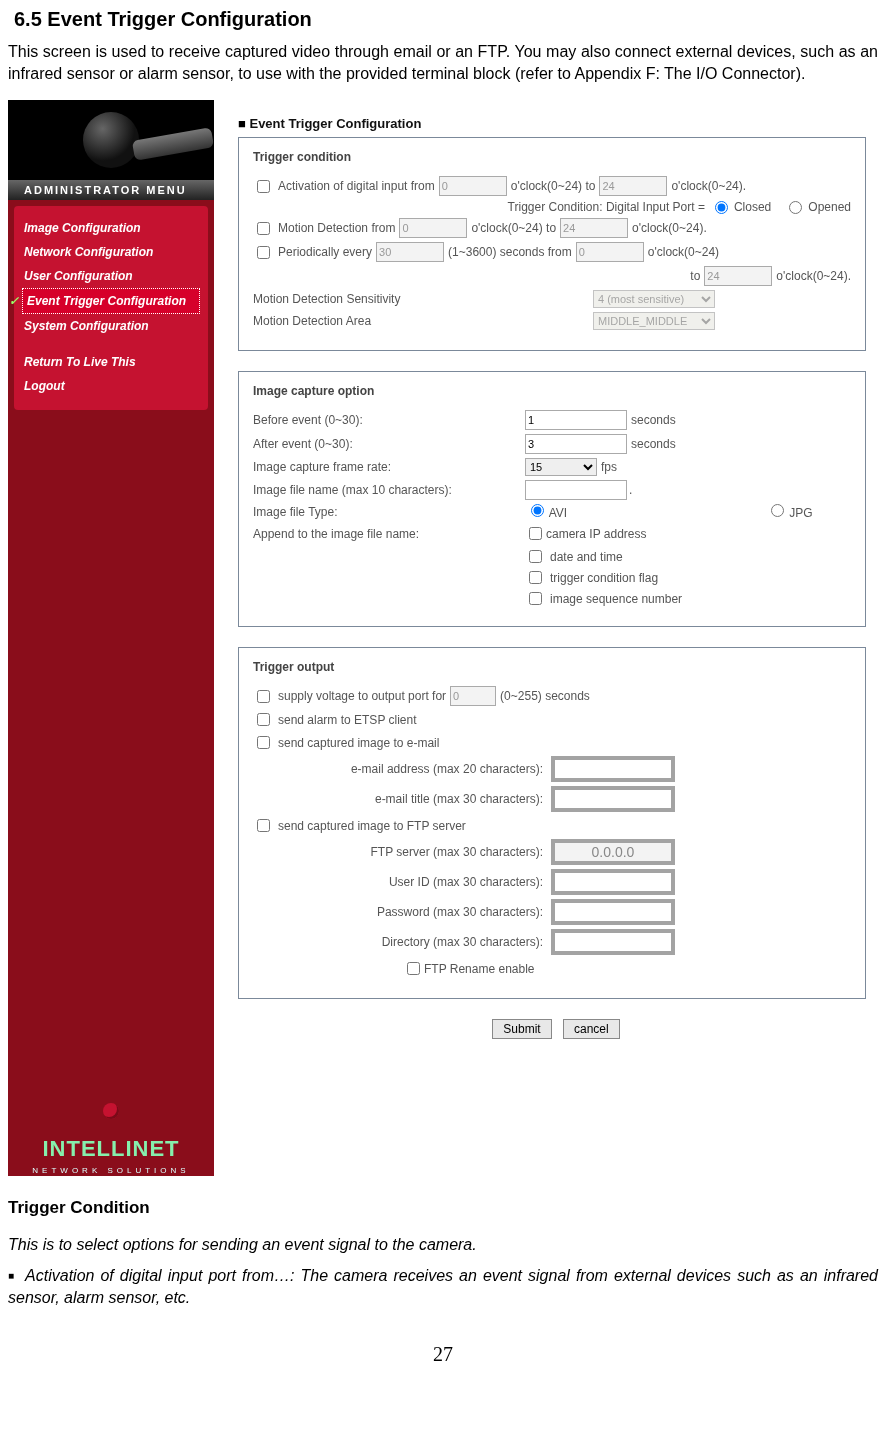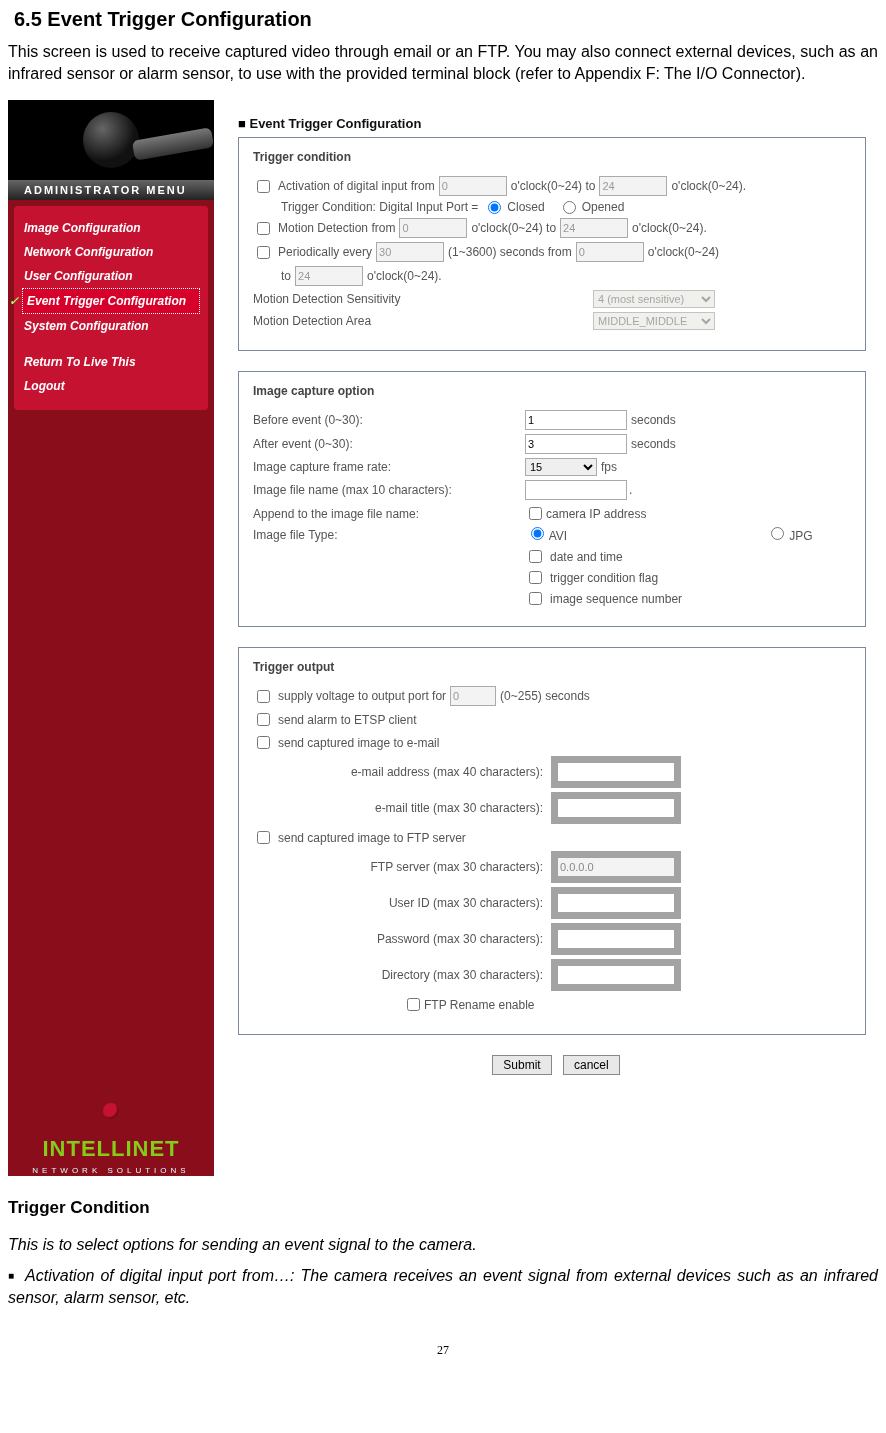--- a/index.html
+++ b/index.html
@@ -109,21 +109,21 @@
     width: 16px;
     height: 16px;
     background: #c51230;
     border-radius: 50%;
     display: inline-block;
     position: relative;
     top: -14px;
     box-shadow: inset -2px -2px 0 #7a0a18;
   }
   .logo-word {
-    color: #84cc16;
+    color: #86efac;
     font-weight: bold;
     font-size: 22px;
     letter-spacing: 1px;
   }
   .logo-sub {
     color: #dff;
     font-size: 8px;
     letter-spacing: 4px;
   }
   .main-panel {
@@ -162,42 +162,44 @@
     margin: 4px 0;
     display: flex;
     align-items: center;
     flex-wrap: wrap;
     gap: 4px;
     font-size: 12px;
     color: #555;
   }
   .indent {
     padding-left: 28px;
+    justify-content: flex-end;
   }
   input[type=text].tiny {
     width: 62px;
     height: 16px;
     font-size: 11px;
     color: #999;
     background: #f3f3f3;
     border: 1px solid #aaa;
   }
   input[type=text].mid {
     width: 96px;
     height: 16px;
     font-size: 11px;
     border: 1px solid #aaa;
   }
   input[type=text].ftp {
     width: 112px;
     height: 16px;
-    font-size: 11px;
-    border: 7px solid #a3a3a3;
+    font-size: 14px;
+    border: 4px solid #a3a3a3;
     background: #f3f3f3;
     color: #888;
+    text-align: center;
   }
   input[type=text].ftp.white {
     background: #fff;
     color: #000;
   }
   select.greysel {
     width: 122px;
     height: 18px;
     font-size: 11px;
     background: #ebebe4;
@@ -269,21 +271,21 @@
     font-style: italic;
   }
   .sqbullet {
     font-size: 10px;
     vertical-align: 2px;
     margin-right: 4px;
   }
   .pagenum {
     text-align: center;
     font-family: "Times New Roman", serif;
-    font-size: 12px;
+    font-size: 20px;
     margin: 34px 0 12px 0;
   }
 </style>
 </head>
 <body>
 
 <div class="section-heading">6.5 Event Trigger Configuration</div>
 <div class="intro-text">This screen is used to receive captured video through email or an FTP. You may also connect external devices, such as an infrared sensor or alarm sensor, to use with the provided terminal block (refer to Appendix F: The I/O Connector).</div>
 
 <div class="shot-wrap">
@@ -388,34 +390,34 @@
           <option>15</option>
         </select>
         <span style="margin-left:4px">fps</span>
       </div>
       <div class="kvrow">
         <span class="kvlabel">Image file name (max 10 characters):</span>
         <input type="text" class="mid" style="">
         <span style="margin-left:2px">.</span>
       </div>
       <div class="kvrow">
-        <span class="kvlabel">Append to the image file name:</span>
-        <input type="checkbox" style="">
-        <span>camera IP address</span>
-      </div>
-      <div class="kvrow">
         <span class="kvlabel">Image file Type:</span>
         <span style="width:70px">
           <input type="radio" checked="" style="">
           <span>AVI</span>
         </span>
         <span style="margin-left:170px">
           <input type="radio" style="">
           <span>JPG</span>
         </span>
+      </div>
+      <div class="kvrow">
+        <span class="kvlabel">Append to the image file name:</span>
+        <input type="checkbox" style="">
+        <span>camera IP address</span>
       </div>
       <div class="appendlist">
         <div class="row">
             <input type="checkbox" style="">
             <span>date and time</span>
           </div>
         <div class="row">
             <input type="checkbox" style="">
             <span>trigger condition flag</span>
           </div>
@@ -437,21 +439,21 @@
       </div>
       <div class="row">
         <input type="checkbox" style="">
         <span>send alarm to ETSP client</span>
       </div>
       <div class="row">
         <input type="checkbox" style="">
         <span>send captured image to e-mail</span>
       </div>
       <div class="trigger-label-row">
-        <span class="trigger-right-label">e-mail address (max 40 characters):</span>
+        <span class="trigger-right-label">e-mail address (max 20 characters):</span>
         <input type="text" class="ftp white" style="">
       </div>
       <div class="trigger-label-row">
         <span class="trigger-right-label">e-mail title (max 30 characters):</span>
         <input type="text" class="ftp white" style="">
       </div>
       <div class="row">
         <input type="checkbox" style="">
         <span>send captured image to FTP server</span>
       </div>

